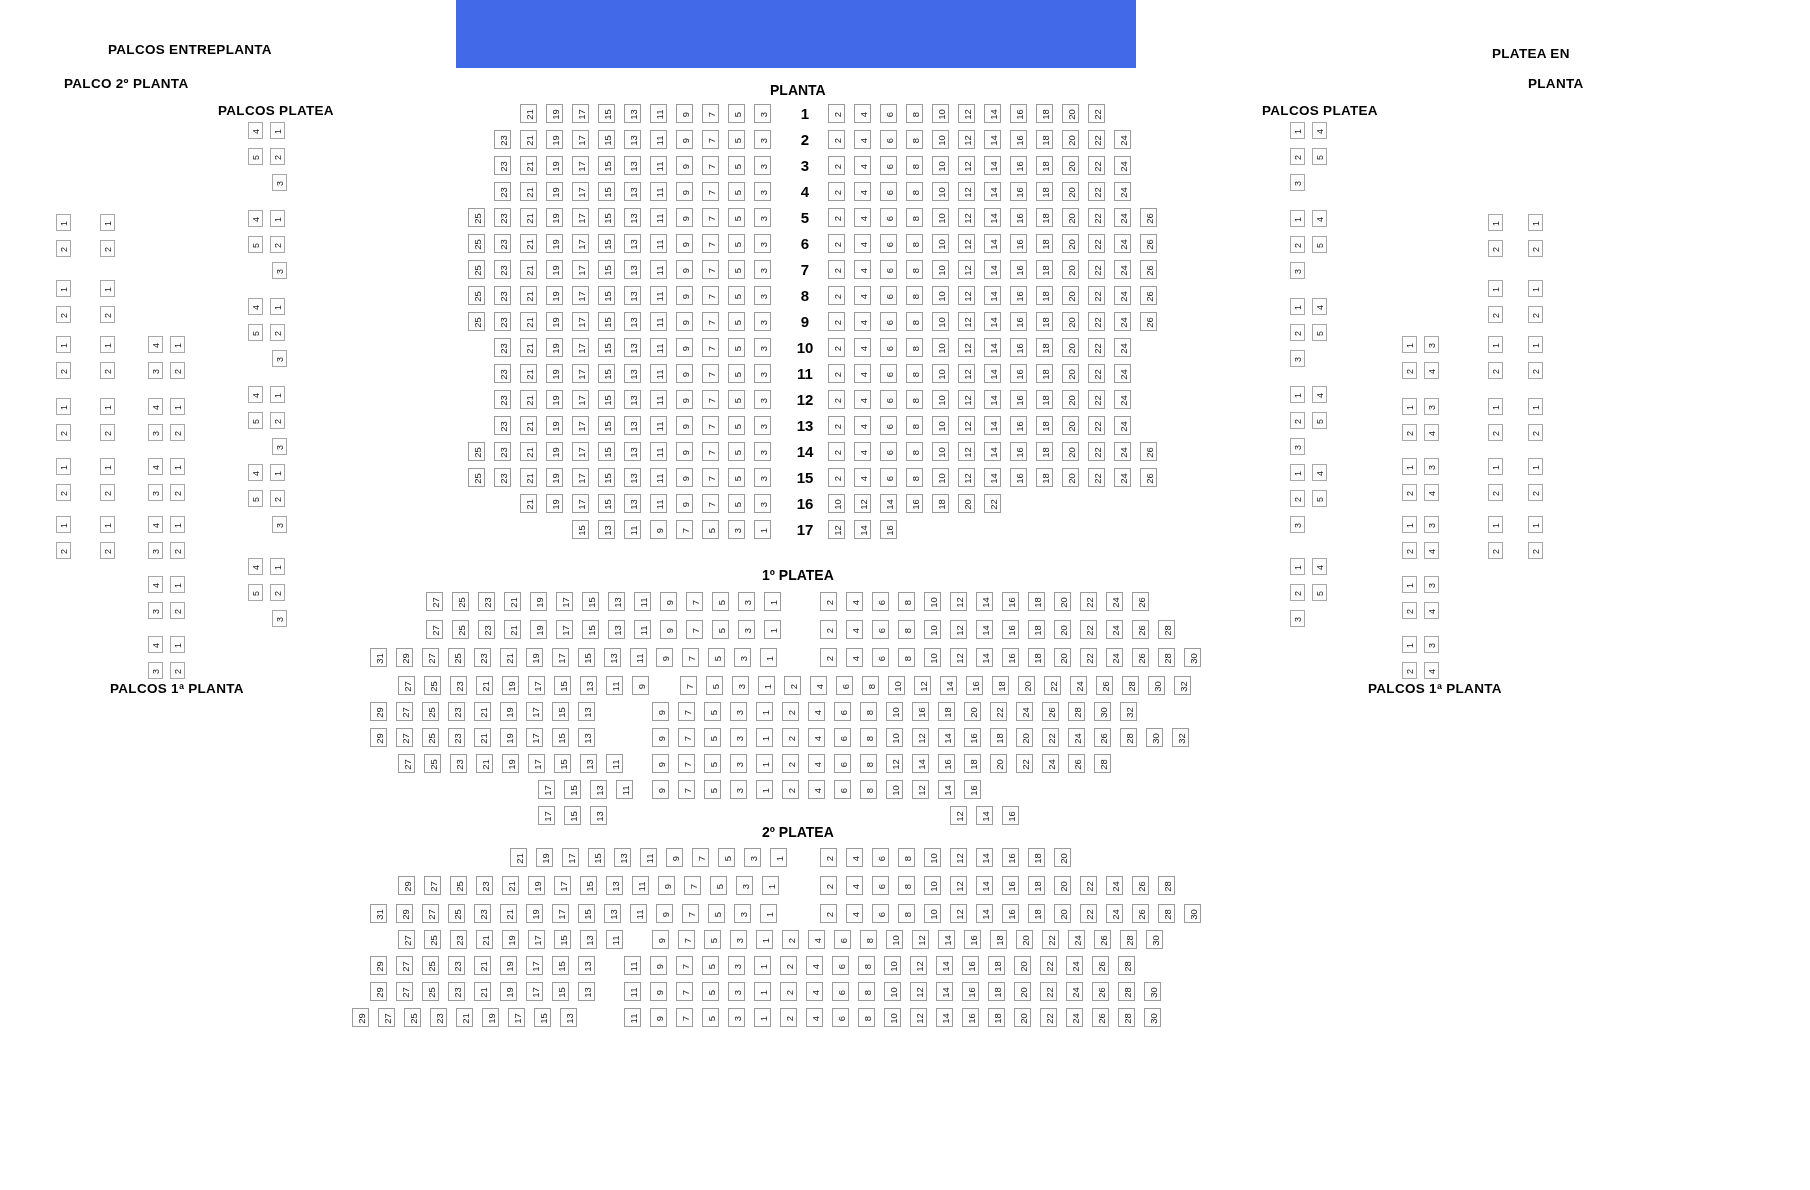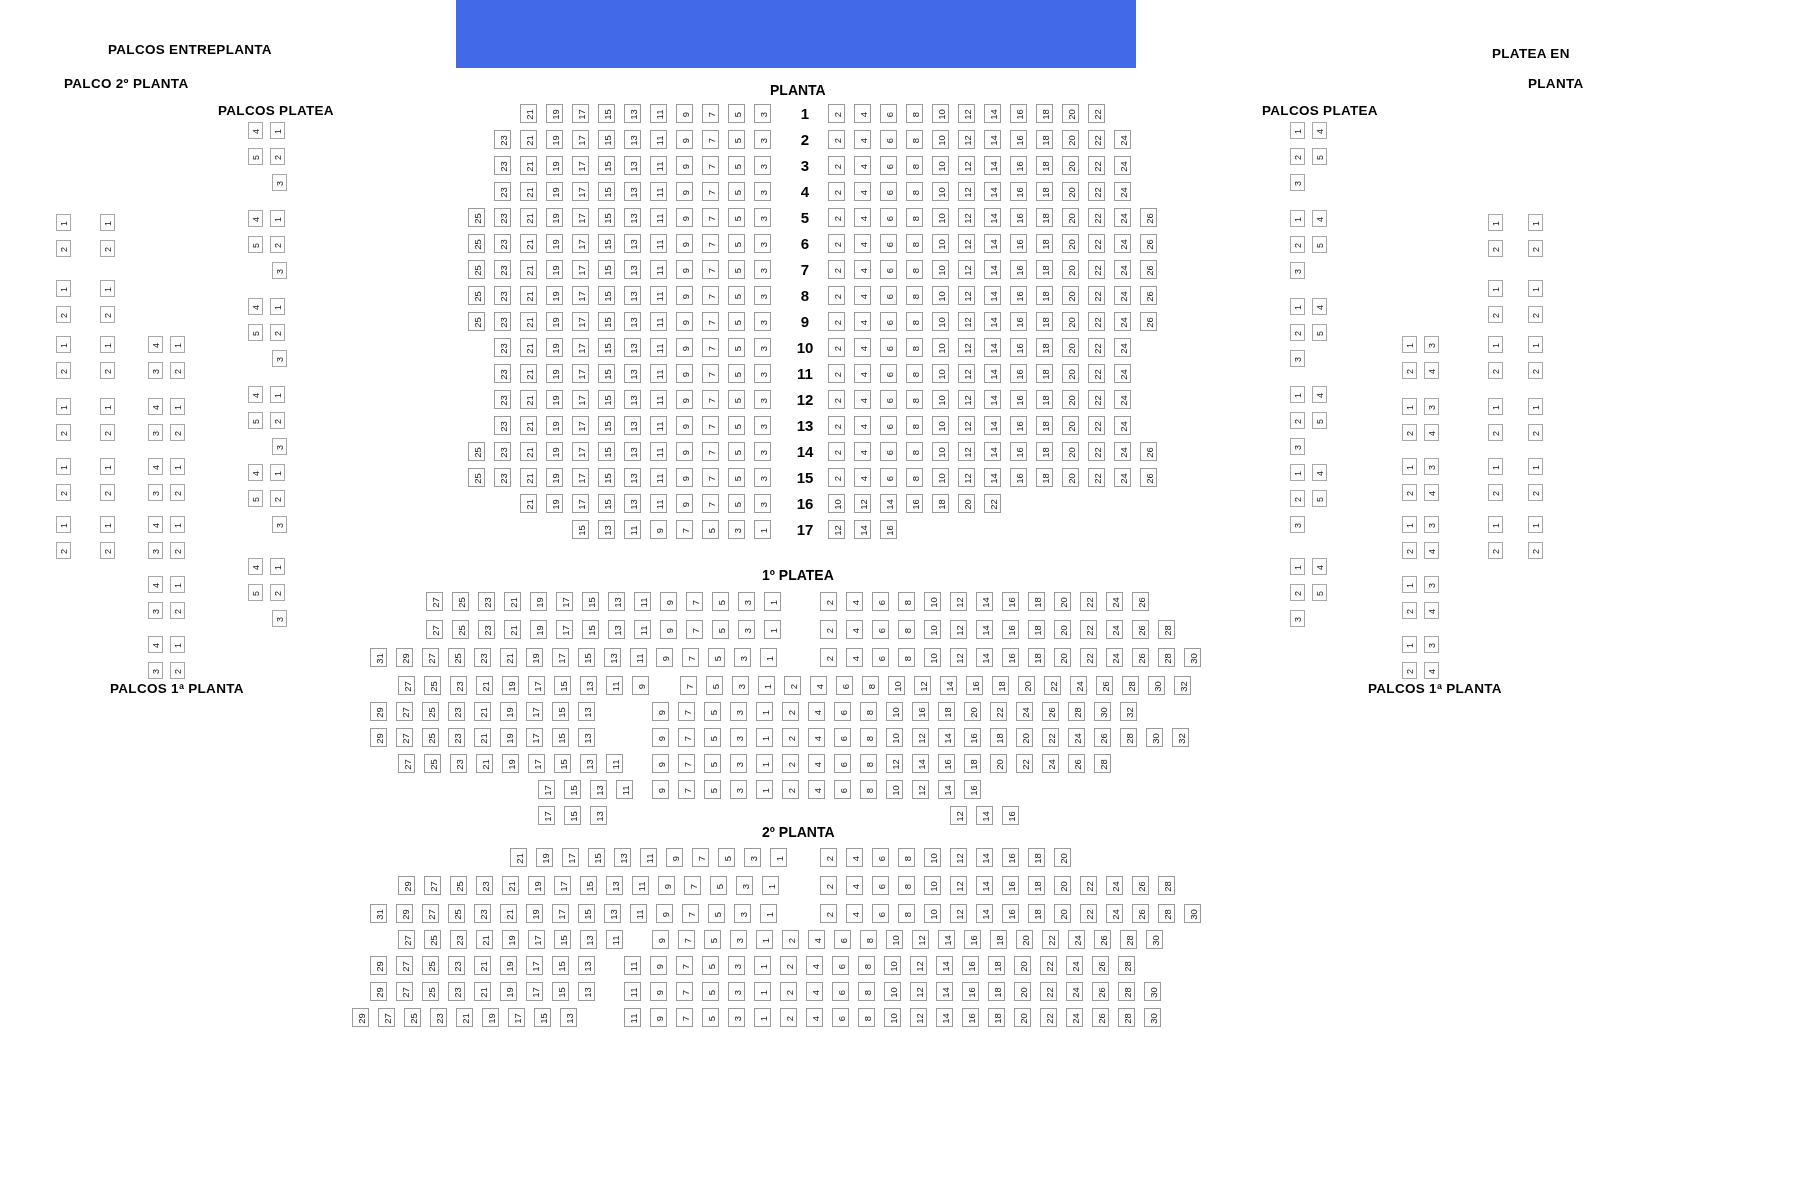--- a/index.html
+++ b/index.html
@@ -26,21 +26,21 @@
       <div class="lbl" style="left: 218px; top: 103px;">PALCOS PLATEA</div>
       <div class="lbl" style="left: 110px; top: 681px;">PALCOS 1ª PLANTA</div>
       <div class="lbl" style="left: 1492px; top: 46px;">PLATEA EN</div>
       <div class="lbl" style="left: 1528px; top: 76px;">PLANTA</div>
       <div class="lbl" style="left: 1262px; top: 103px;">PALCOS PLATEA</div>
       <div class="lbl" style="left: 1368px; top: 681px;">PALCOS 1ª PLANTA</div>
     </div>
   <div id="titles-layer">
       <div class="seclbl" style="left: 770px; top: 82px;">PLANTA</div>
       <div class="seclbl" style="left: 762px; top: 567px;">1º PLATEA</div>
-      <div class="seclbl" style="left: 762px; top: 824px;">2º PLANTA</div>
+      <div class="seclbl" style="left: 762px; top: 824px;">2º PLATEA</div>
     </div>
   <div id="platea-layer">
       <div class="rownum" style="left: 790px; top: 105px;">1</div>
       <div class="seat" style="left: 520px; top: 104px;">
         <span>21</span>
       </div>
       <div class="seat" style="left: 546px; top: 104px;">
         <span>19</span>
       </div>
       <div class="seat" style="left: 572px; top: 104px;">

